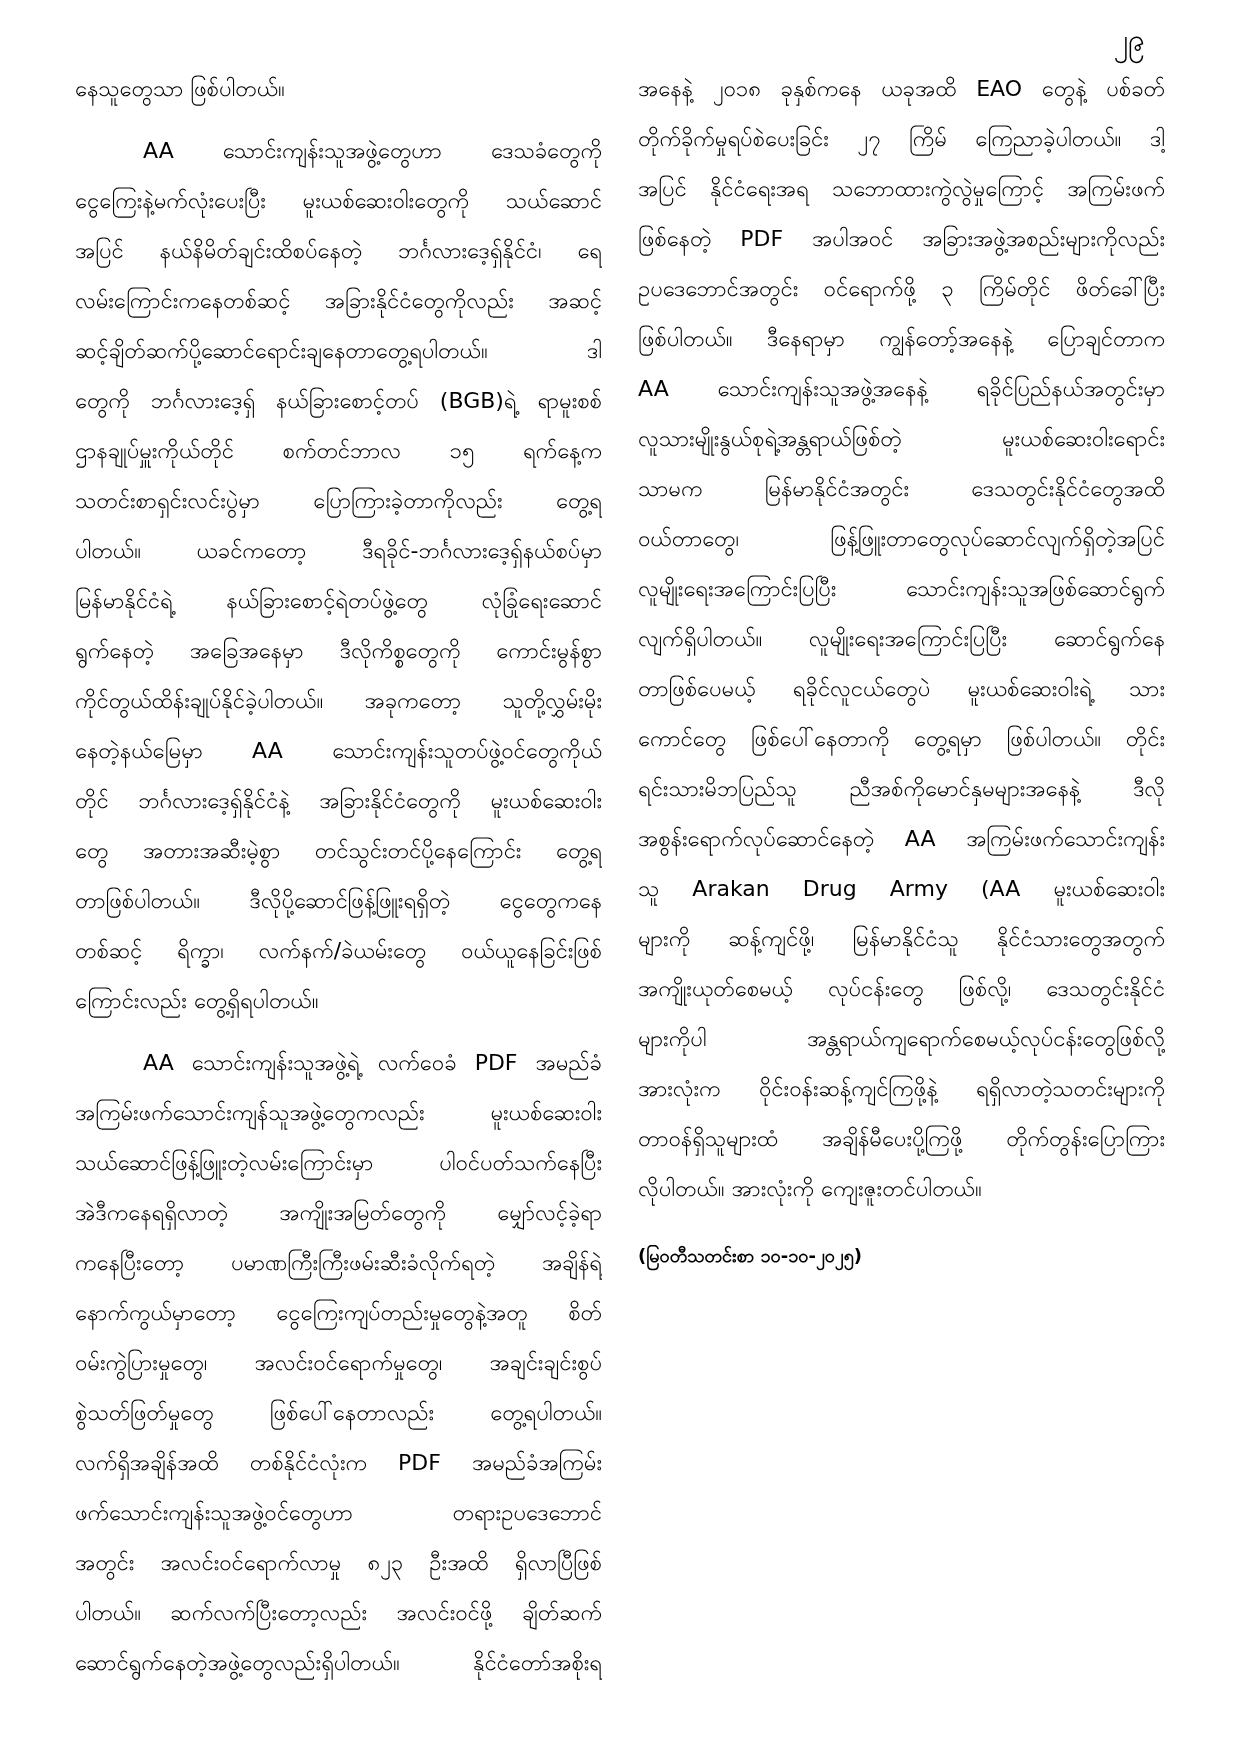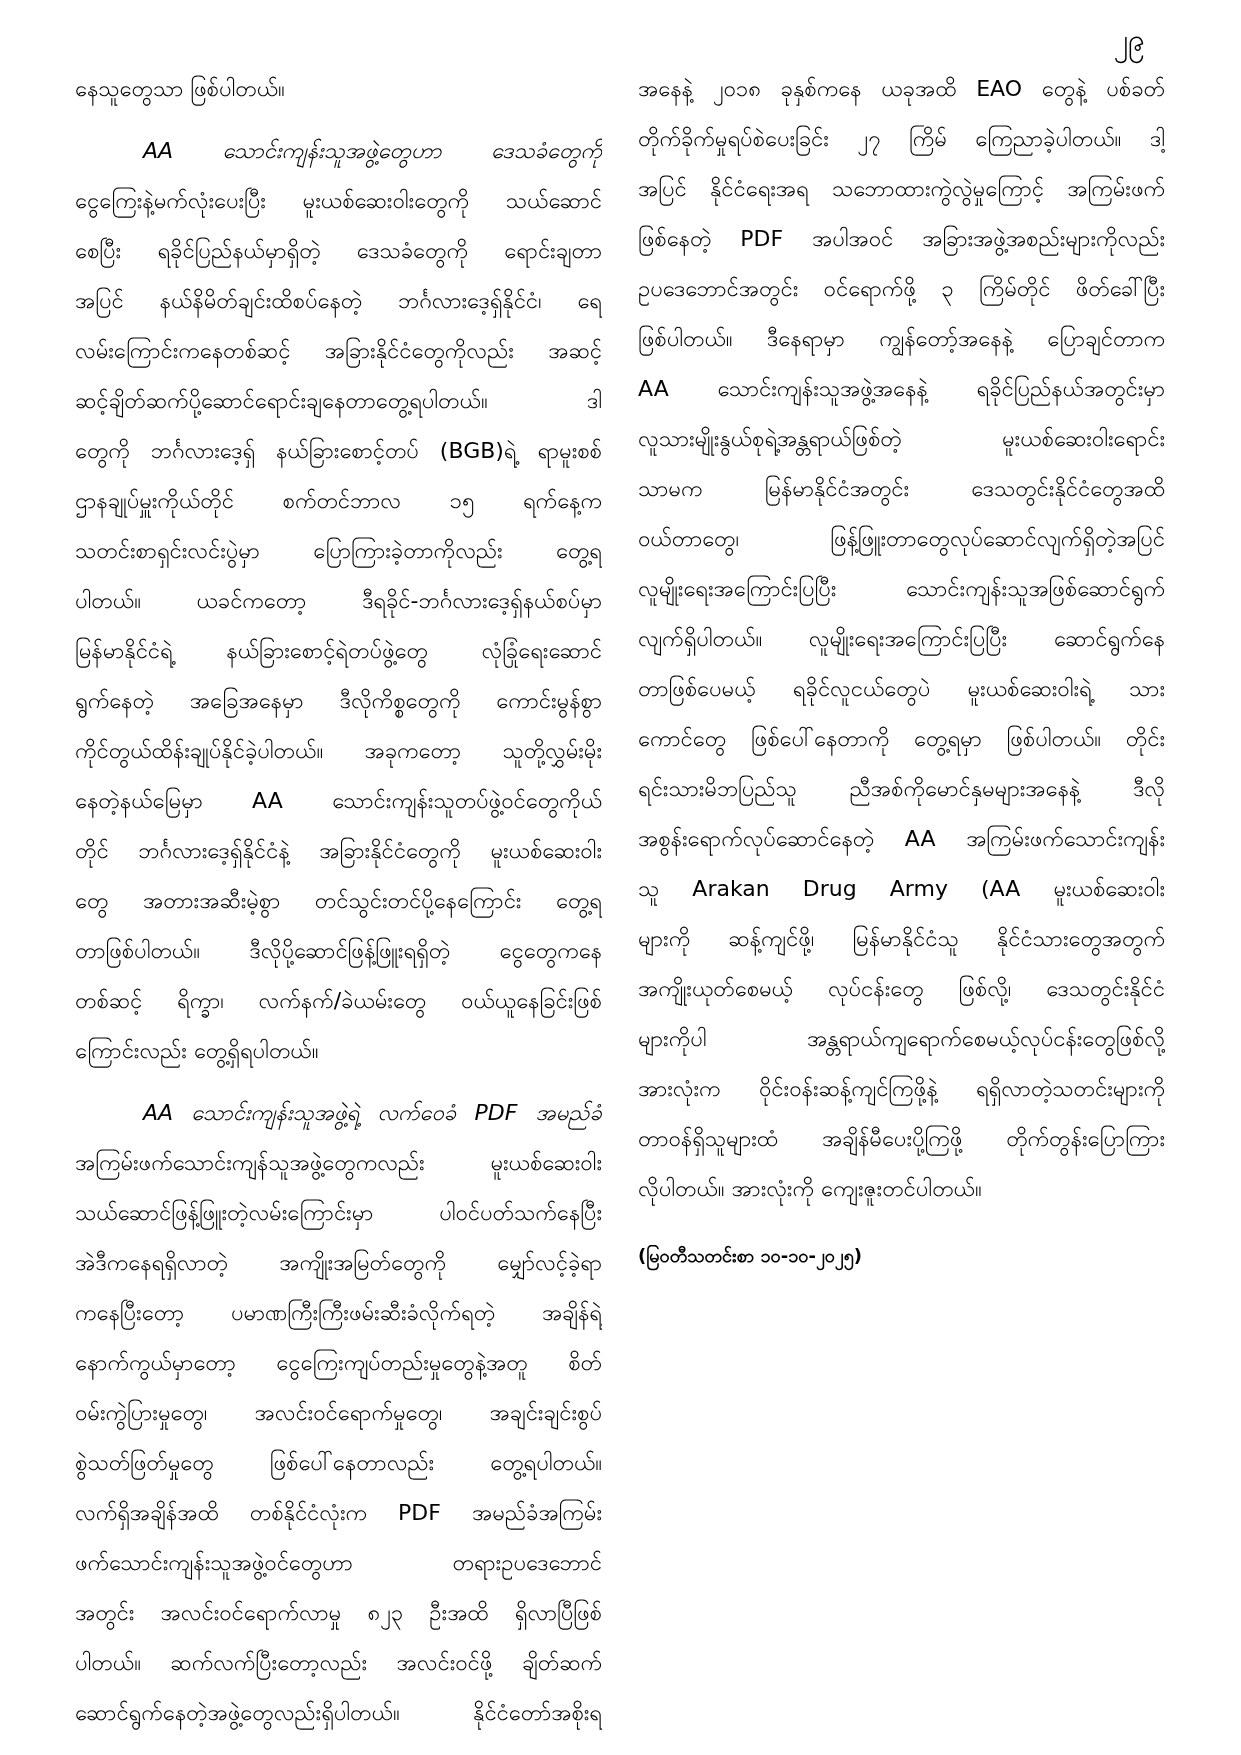--- a/index.html
+++ b/index.html
@@ -48,21 +48,20 @@
     font-size: 22px;
     text-align: justify;
     text-align-last: justify;
     overflow: hidden;
   }
   .line.para-end {
     text-align-last: left;
   }
   .line.first-indent {
     text-indent: 68px;
-    font-style: italic;
   }
   .byline {
     margin-top: 16px;
     height: 52px;
     line-height: 52px;
     font-size: 18px;
     font-weight: 700;
     text-align: left;
     overflow: hidden;
   }
@@ -73,21 +72,20 @@
 <div class="page">
   <div class="page-number">၂၉</div>
   <div class="columns">
     <div class="column" id="col-left">
         <div class="paragraph">
           <div class="line para-end">နေသူတွေသာ ဖြစ်ပါတယ်။</div>
         </div>
         <div class="paragraph">
           <div class="line first-indent">AA သောင်းကျန်းသူအဖွဲ့တွေဟာ ဒေသခံတွေကို</div>
           <div class="line">ငွေကြေးနဲ့မက်လုံးပေးပြီး မူးယစ်ဆေးဝါးတွေကို သယ်ဆောင်</div>
-          <div class="line">စေပြီး ရခိုင်ပြည်နယ်မှာရှိတဲ့ ဒေသခံတွေကို ရောင်းချတာ</div>
           <div class="line">အပြင် နယ်နိမိတ်ချင်းထိစပ်နေတဲ့ ဘင်္ဂလားဒေ့ရှ်နိုင်ငံ၊ ရေ</div>
           <div class="line">လမ်းကြောင်းကနေတစ်ဆင့် အခြားနိုင်ငံတွေကိုလည်း အဆင့်</div>
           <div class="line">ဆင့်ချိတ်ဆက်ပို့ဆောင်ရောင်းချနေတာတွေ့ရပါတယ်။ ဒါ</div>
           <div class="line">တွေကို ဘင်္ဂလားဒေ့ရှ် နယ်ခြားစောင့်တပ် (BGB)ရဲ့ ရာမူးစစ်</div>
           <div class="line">ဌာနချုပ်မှူးကိုယ်တိုင် စက်တင်ဘာလ ၁၅ ရက်နေ့က</div>
           <div class="line">သတင်းစာရှင်းလင်းပွဲမှာ ပြောကြားခဲ့တာကိုလည်း တွေ့ရ</div>
           <div class="line">ပါတယ်။ ယခင်ကတော့ ဒီရခိုင်-ဘင်္ဂလားဒေ့ရှ်နယ်စပ်မှာ</div>
           <div class="line">မြန်မာနိုင်ငံရဲ့ နယ်ခြားစောင့်ရဲတပ်ဖွဲ့တွေ လုံခြုံရေးဆောင်</div>
           <div class="line">ရွက်နေတဲ့ အခြေအနေမှာ ဒီလိုကိစ္စတွေကို ကောင်းမွန်စွာ</div>
           <div class="line">ကိုင်တွယ်ထိန်းချုပ်နိုင်ခဲ့ပါတယ်။ အခုကတော့ သူတို့လွှမ်းမိုး</div>

